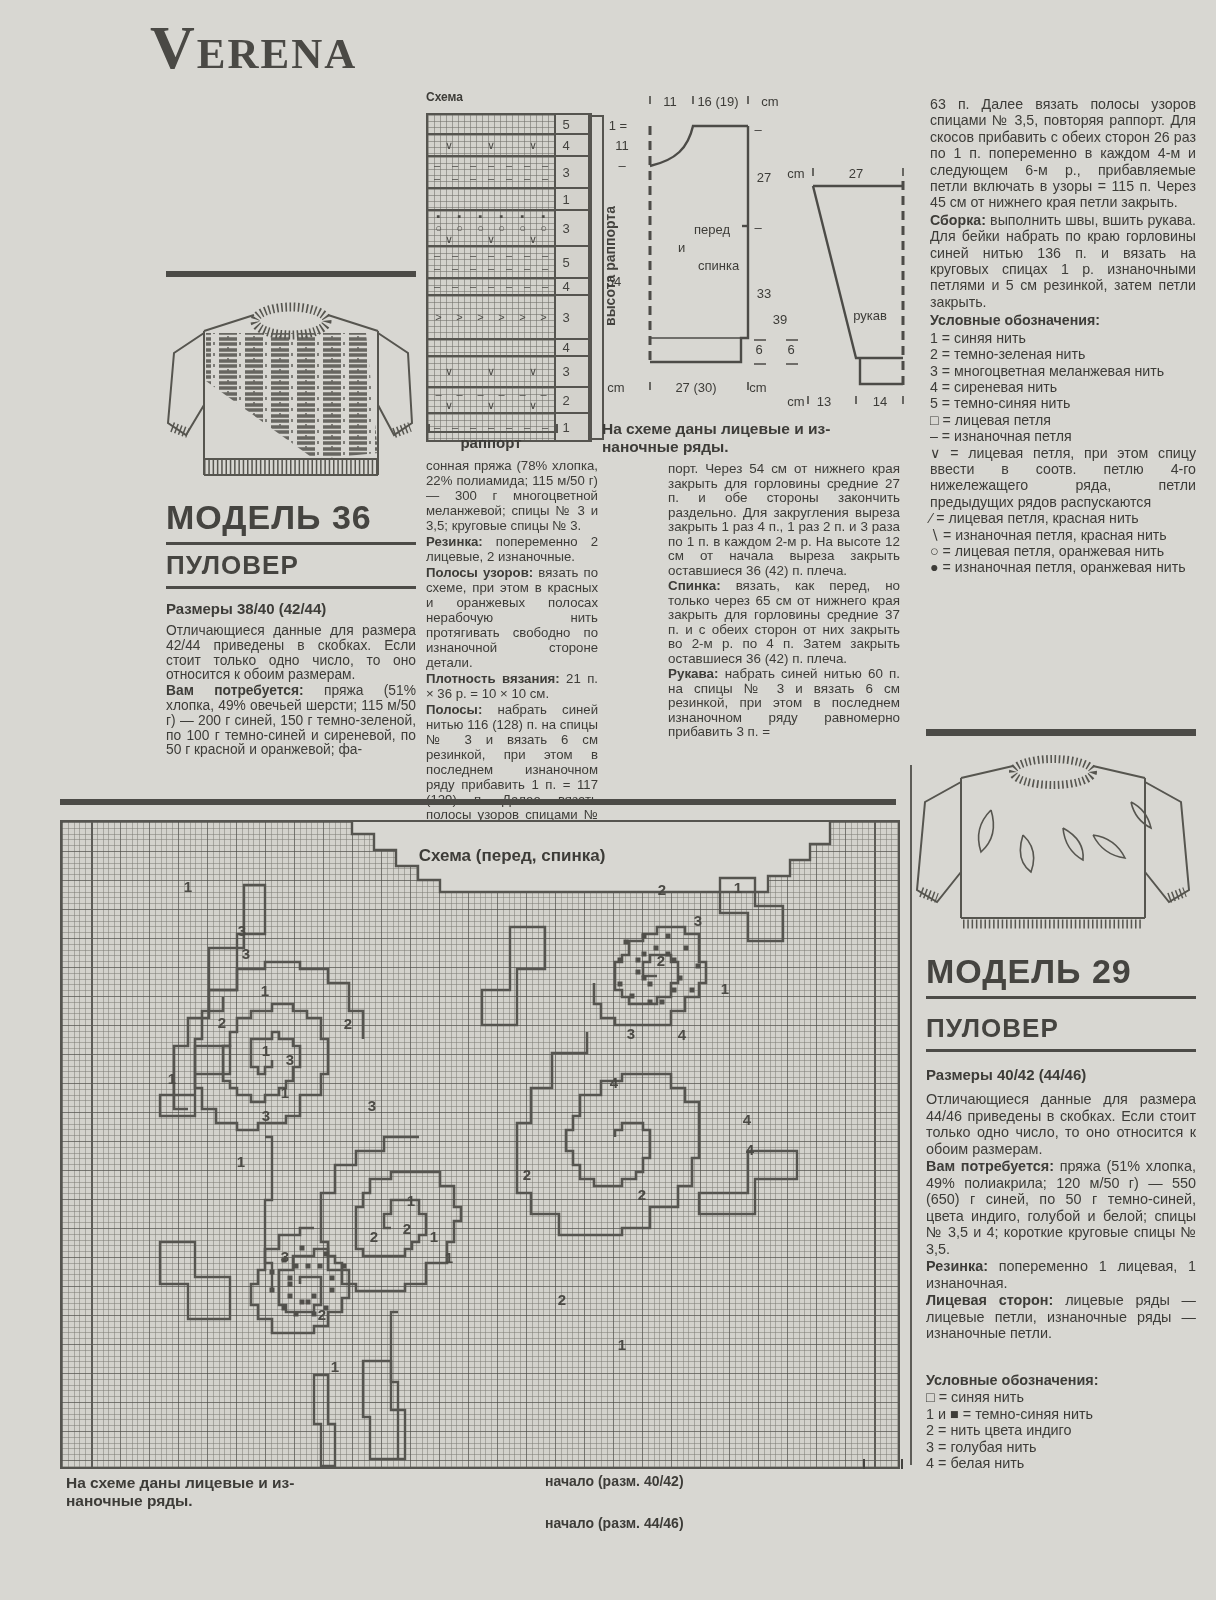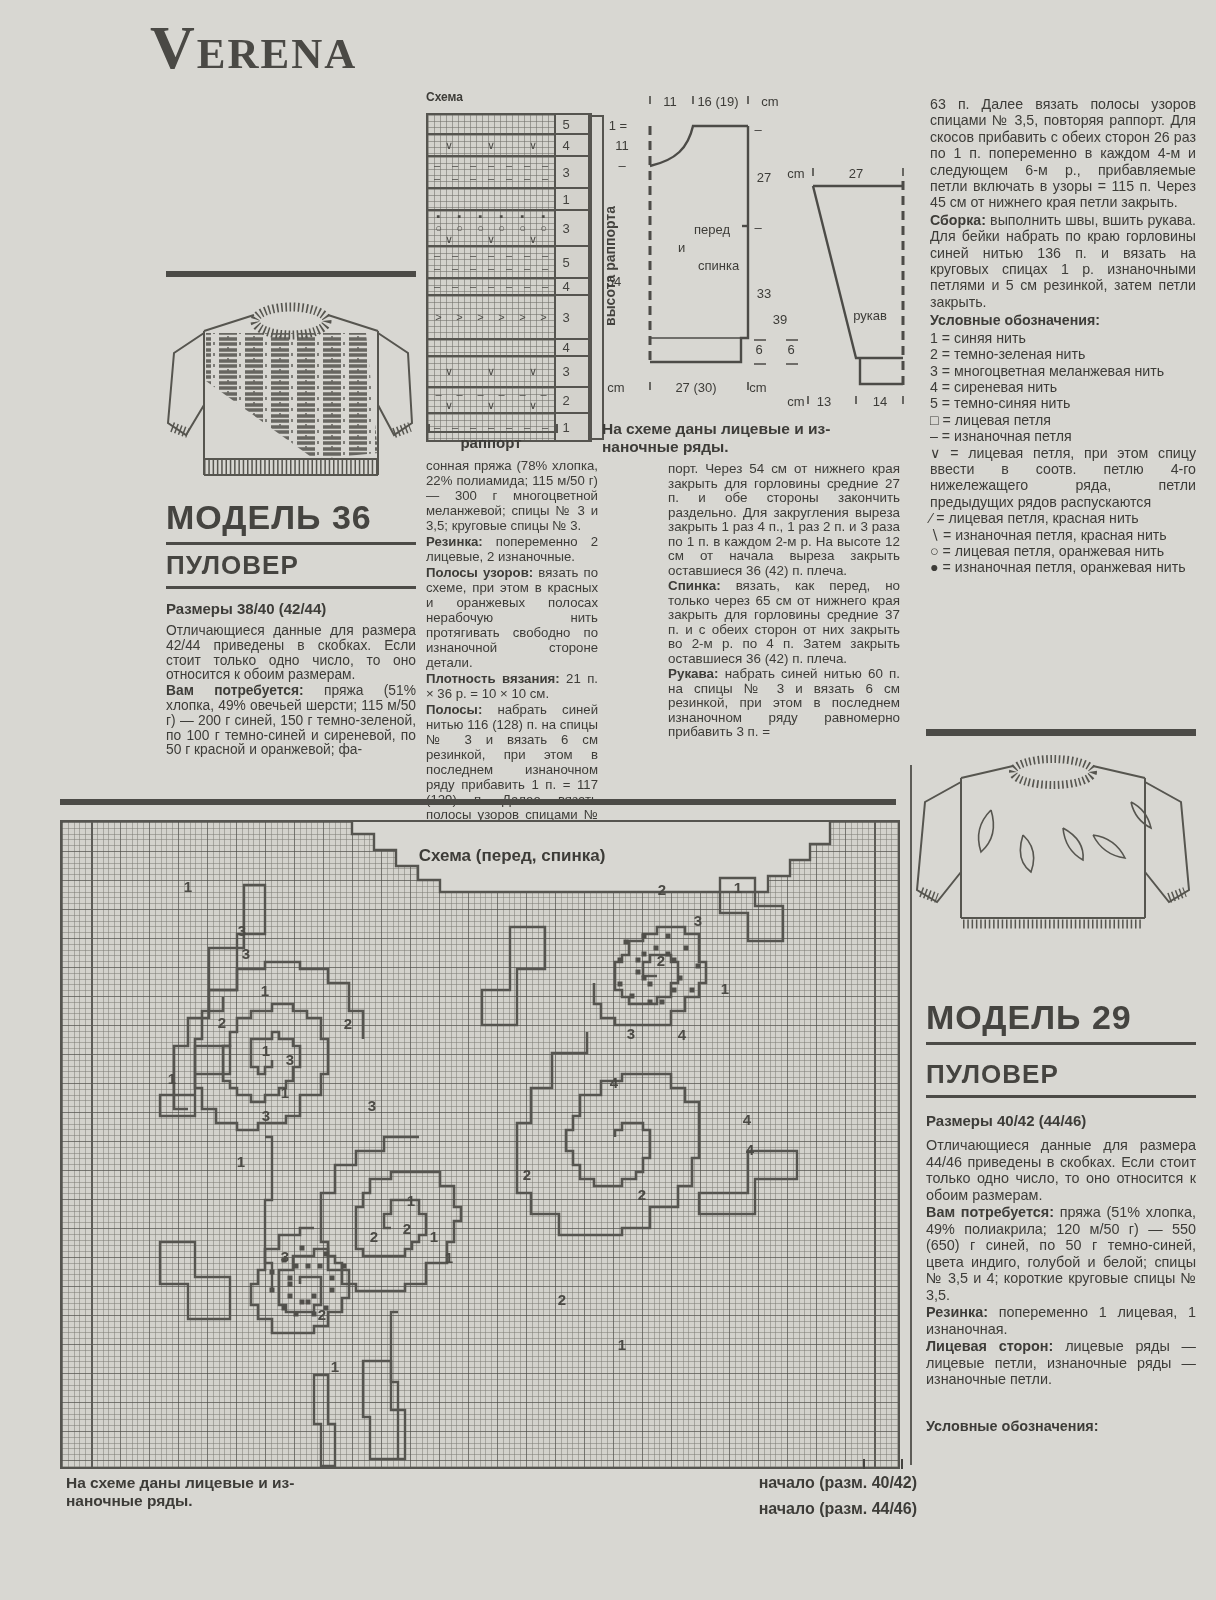--- a/index.html
+++ b/index.html
@@ -51,21 +51,21 @@
   
   .bigchart{border:2.5px solid #55544f;background-color:#d3d2cc;
     background-image:
       repeating-linear-gradient(to right,rgba(70,70,66,.5) 0 1.3px,transparent 1.3px 29px),
       repeating-linear-gradient(to bottom,rgba(70,70,66,.5) 0 1.3px,transparent 1.3px 29px),
       repeating-linear-gradient(to right,rgba(122,121,114,.5) 0 1px,transparent 1px 5.8px),
       repeating-linear-gradient(to bottom,rgba(122,121,114,.5) 0 1px,transparent 1px 5.8px);}
   .bigchart .rlabel{position:absolute;transform:translate(-50%,-50%);font-size:15px;font-weight:600;color:#4b4a45;z-index:4;}
   .bigchart-title{position:absolute;z-index:5;font-weight:700;font-size:17px;text-align:center;}
   .note{font-weight:700;font-size:15.5px;white-space:pre-line;text-align:left;}
-  .start-labels{font-weight:700;font-size:16px;text-align:right;line-height:1.65;}
+  .start-labels{font-weight:700;font-size:14px;text-align:left;line-height:1.65;}
   .tick{position:absolute;width:2px;height:10px;background:#44433f;}
 </style>
 </head>
 <body>
 
 <div class="page">
 
   <div class="abs" style="left:150px;top:16px;display:flex;align-items:baseline;">
     <span class="brand"><span class="vcap">V</span><span class="vrest">ERENA</span></span>
   </div>
@@ -364,32 +364,33 @@
     </g>
     <g id="roses29" stroke="#56554f" fill="none" stroke-width="1.6">
       <path d="M88,70 Q70,88 78,112 Q96,96 88,70"></path>
       <path d="M120,95 Q112,120 128,132 Q136,110 120,95"></path>
       <path d="M190,95 Q200,115 222,118 Q212,98 190,95"></path>
       <path d="M160,88 Q162,110 180,120 Q182,100 160,88"></path>
       <path d="M228,62 Q244,70 248,88 Q232,80 228,62"></path>
     </g>
   </svg>
 
-  <div class="abs" style="left:926px;top:952px;width:270px;margin-top:46px;">
+  <div class="abs" style="left:926px;top:952px;width:270px;">
     <div class="model-title">МОДЕЛЬ 29</div>
     <div class="model-sub" style="margin-top:14px;">ПУЛОВЕР</div>
     <div class="sizes" style="margin-top:14px;">Размеры 40/42 (44/46)</div>
     <div class="t-col29" style="margin-top:8px;">
         <p>Отличающиеся данные для размера 44/46 приведены в скобках. Если стоит только одно число, то оно относится к обоим размерам.</p>
         <p><b>Вам потребуется:</b> пряжа (51% хлопка, 49% полиакрила; 120 м/50 г) — 550 (650) г синей, по 50 г темно-синей, цвета индиго, голубой и белой; спицы № 3,5 и 4; короткие круговые спицы № 3,5.</p>
         <p><b>Резинка:</b> попеременно 1 лицевая, 1 изнаночная.</p>
         <p><b>Лицевая сторон:</b> лицевые ряды — лицевые петли, изнаночные ряды — изнаночные петли.</p>
       </div>
     <div class="t-col29" style="margin-top:30px;">
       <p class="lg-heading">Условные обозначения:</p>
+      <span><p class="lg">□ = синяя нить</p><p class="lg">1 и ■ = темно-синяя нить</p><p class="lg">2 = нить цвета индиго</p><p class="lg">3 = голубая нить</p><p class="lg">4 = белая нить</p></span>
     </div>
   </div>
 
   <div class="abs bar" style="left:60px;top:799px;width:836px;height:6px;"></div>
   <div class="abs vline" style="left:910px;top:765px;width:2px;height:700px;"></div>
 
   <div class="abs bigchart" style="left:60px;top:820px;width:836px;height:645px;">
     <div class="abs vline" style="left:29px;top:0;width:2px;height:645px;"></div>
     <div class="abs vline" style="left:812px;top:0;width:2px;height:645px;"></div>
     <svg id="bigchart-svg" class="abs" style="left:0;top:0;z-index:3;" width="836" height="645" viewBox="0 0 836 645">
@@ -491,16 +492,16 @@
       <span class="rlabel" style="left: 560px; top: 522px;">1</span>
     </div>
 
   <div class="abs tick" style="left:863px;top:1459px;"></div>
   <div class="abs tick" style="left:901px;top:1459px;"></div>
 
   <div class="abs note" style="left:66px;top:1474px;width:320px;">На схеме даны лицевые и из-
 наночные ряды.</div>
   <div class="abs start-labels" style="left:545px;top:1470px;width:372px;">
     <div>начало (разм. 40/42)</div>
-    <div style="padding-right:0px;">начало (разм. 44/46)</div>
+    <div style="padding-right:0px;margin-top:19px;">начало (разм. 44/46)</div>
   </div>
 
 </div>
 
 </body></html>

